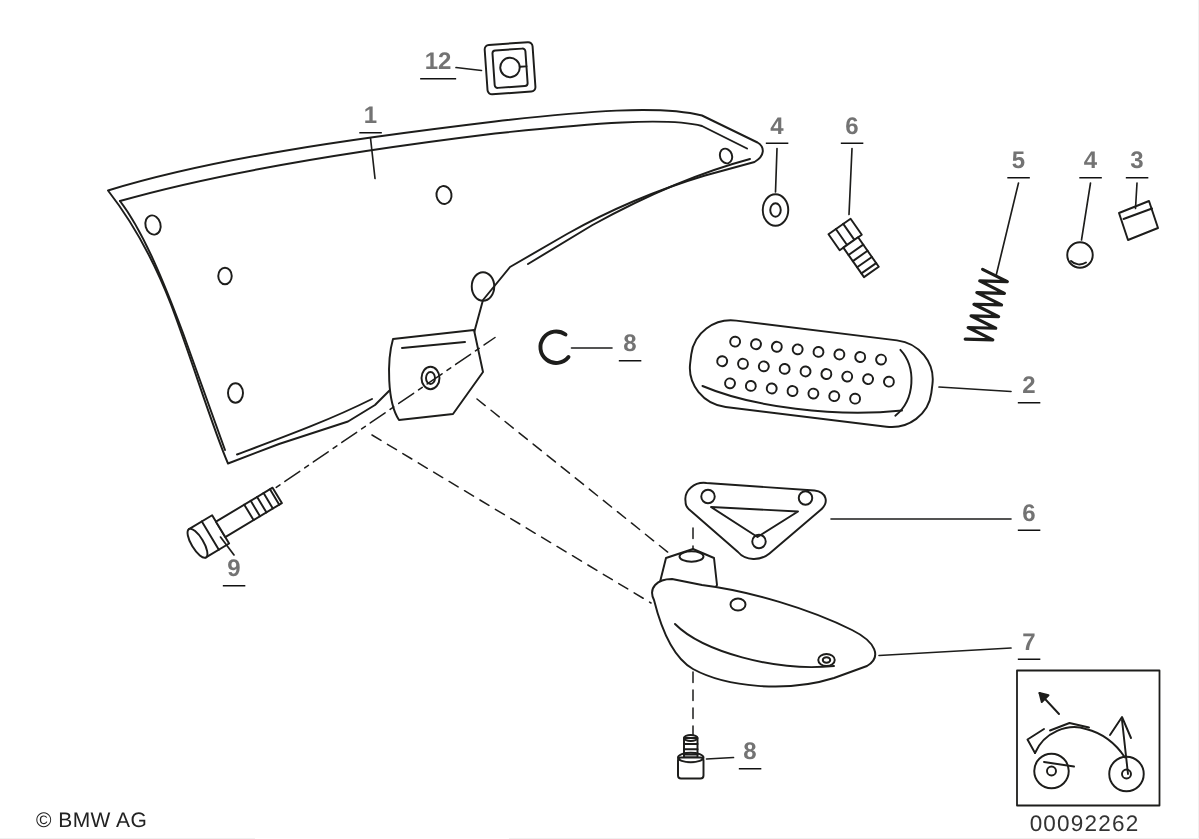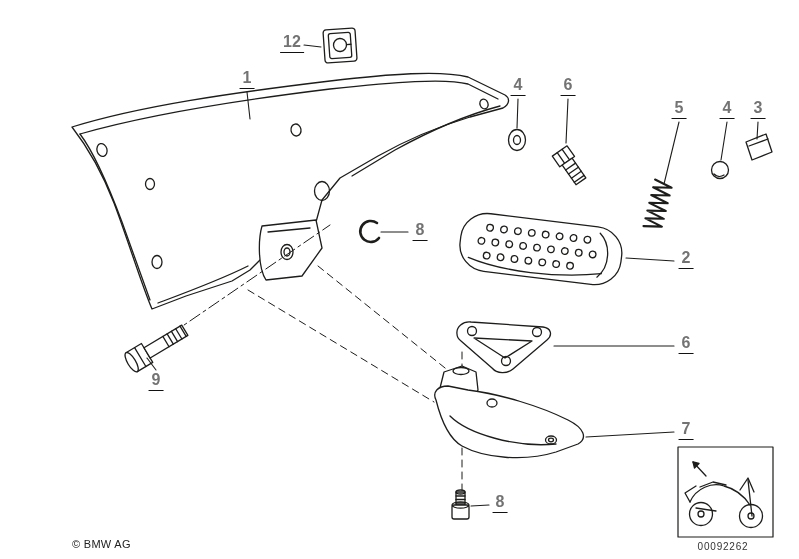--- a/index.html
+++ b/index.html
@@ -11,25 +11,25 @@
   svg.art { position:absolute; left:0; top:0; }
   svg.art * { vector-effect:non-scaling-stroke; }
   .callout {
     position:absolute; transform:translateX(-50%);
     font-size:16px; font-weight:bold; line-height:1.05;
     color:#737373; border-bottom:1.6px solid #111; padding:0 3px 1px;
     white-space:nowrap; user-select:none;
   }
   .copyright {
     position:absolute; left:24px; top:538px;
-    font-size:11px; color:#222; letter-spacing:0.3px;margin-left:48px;
+    font-size:14px; color:#222; letter-spacing:0.3px;
   }
   .drawing-number {
     position:absolute; left:723px; top:541px; transform:translateX(-50%);
-    font-size:10px; color:#333; letter-spacing:0.8px;
+    font-size:15px; color:#333; letter-spacing:0.8px;
   }
 </style>
 </head>
 <body>
 
 <div class="page">
 
   <svg class="art" width="799" height="559" viewBox="0 0 799 559" fill="none" stroke="#1d1d1b" stroke-width="1.3" stroke-linecap="round" stroke-linejoin="round">
 
     <g>

